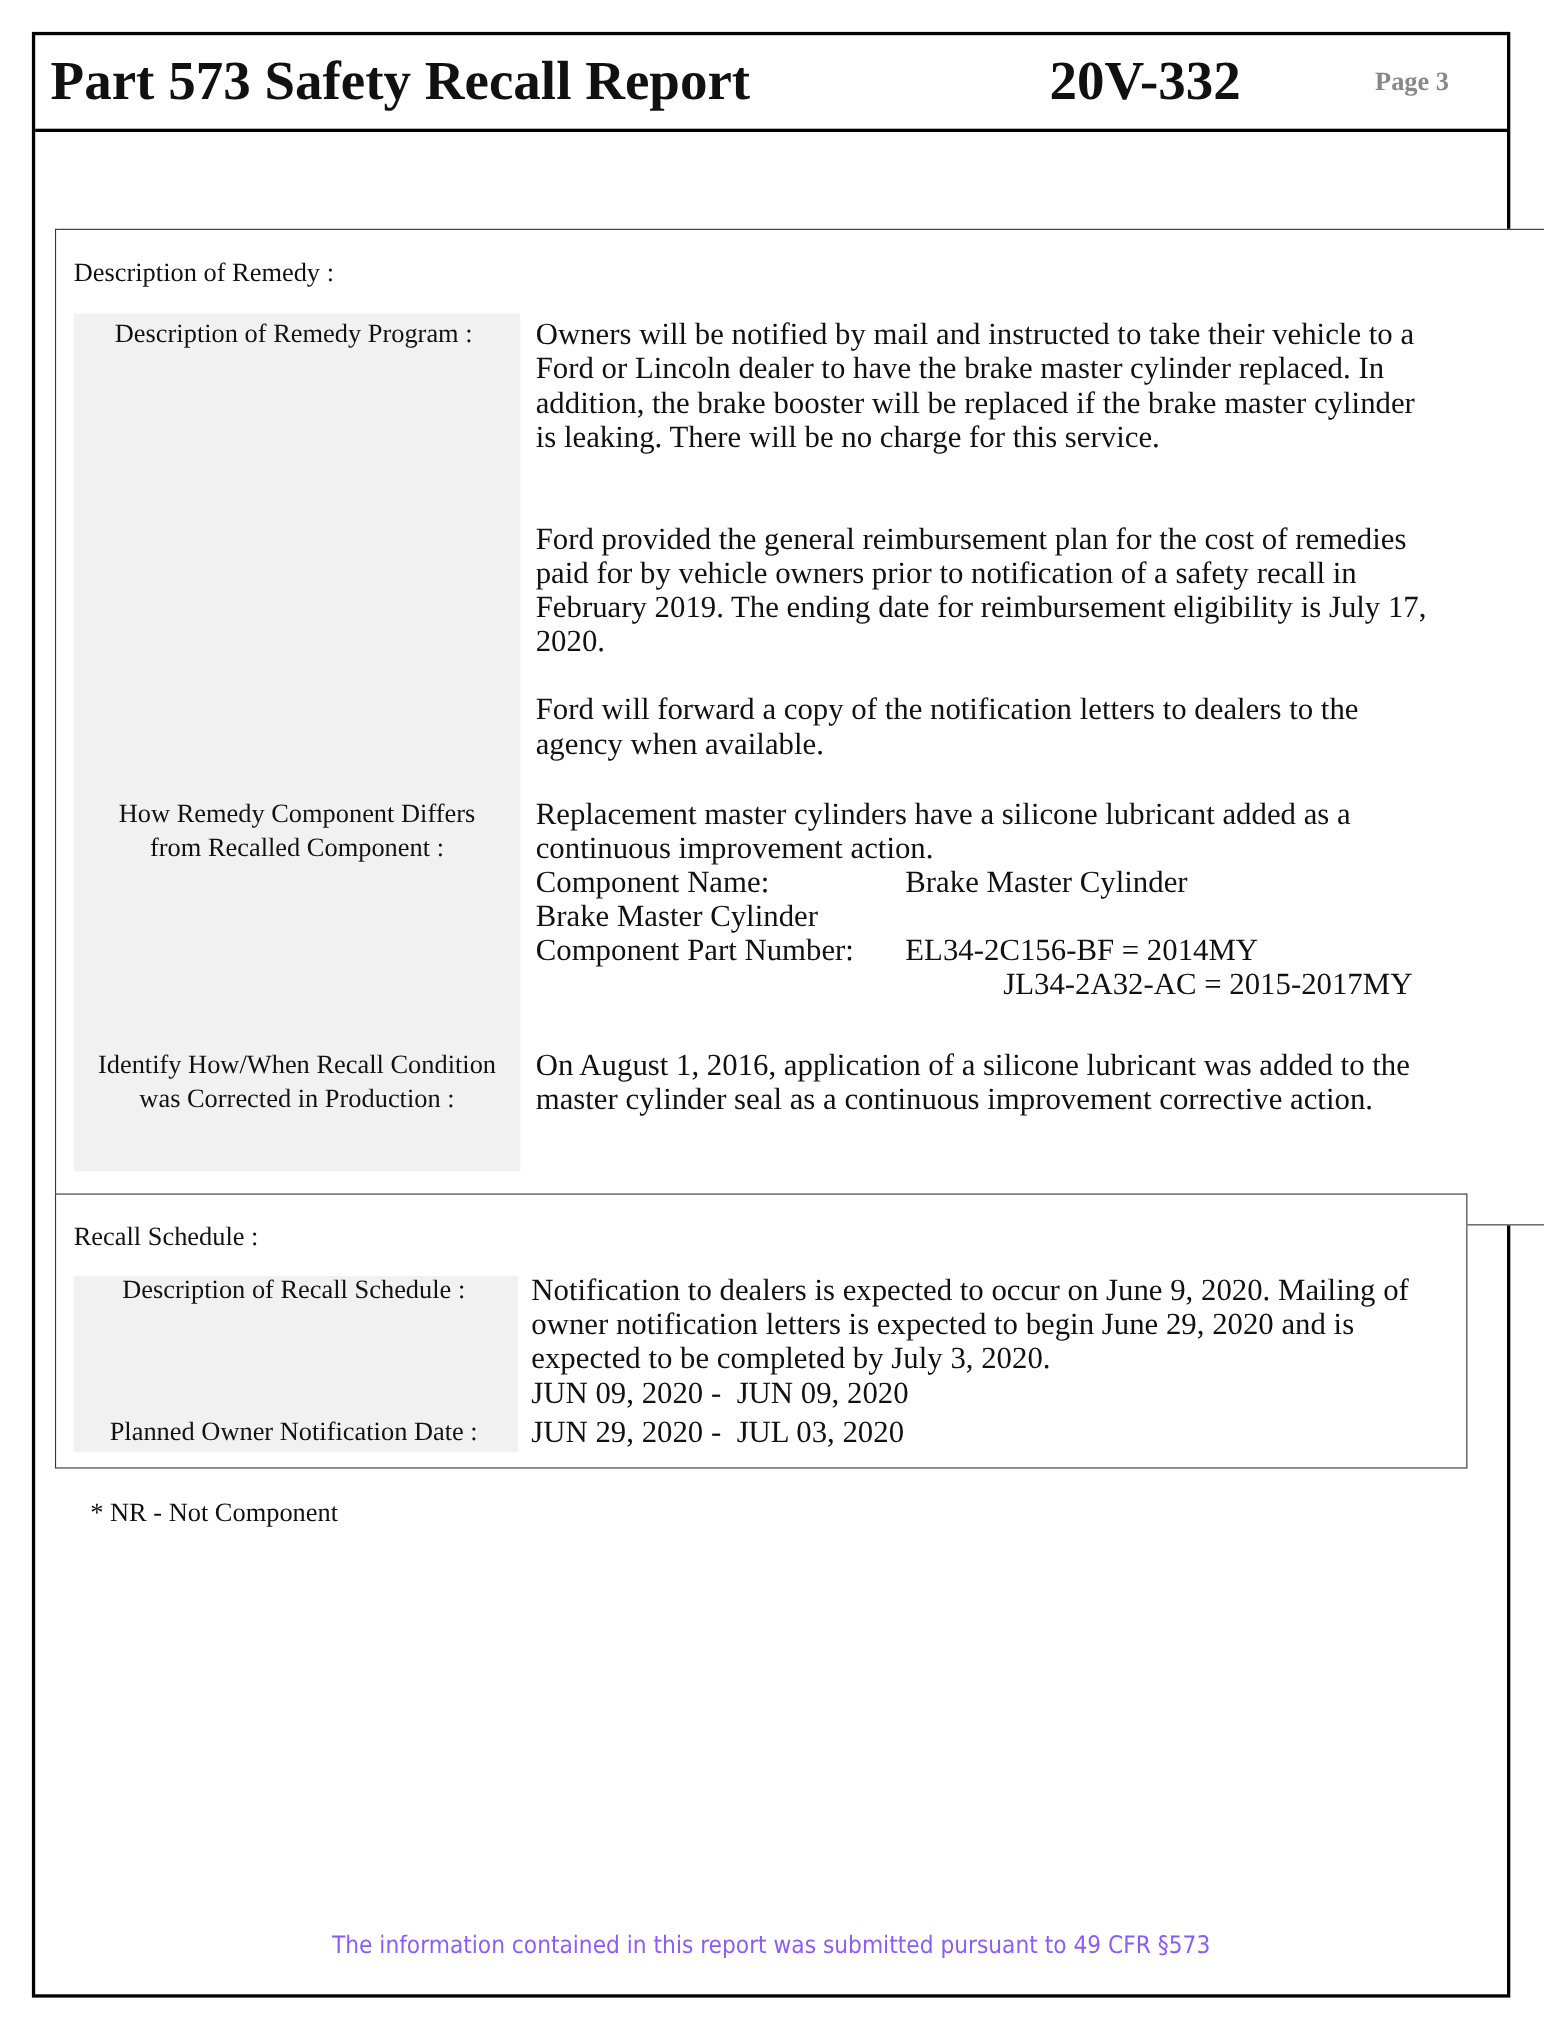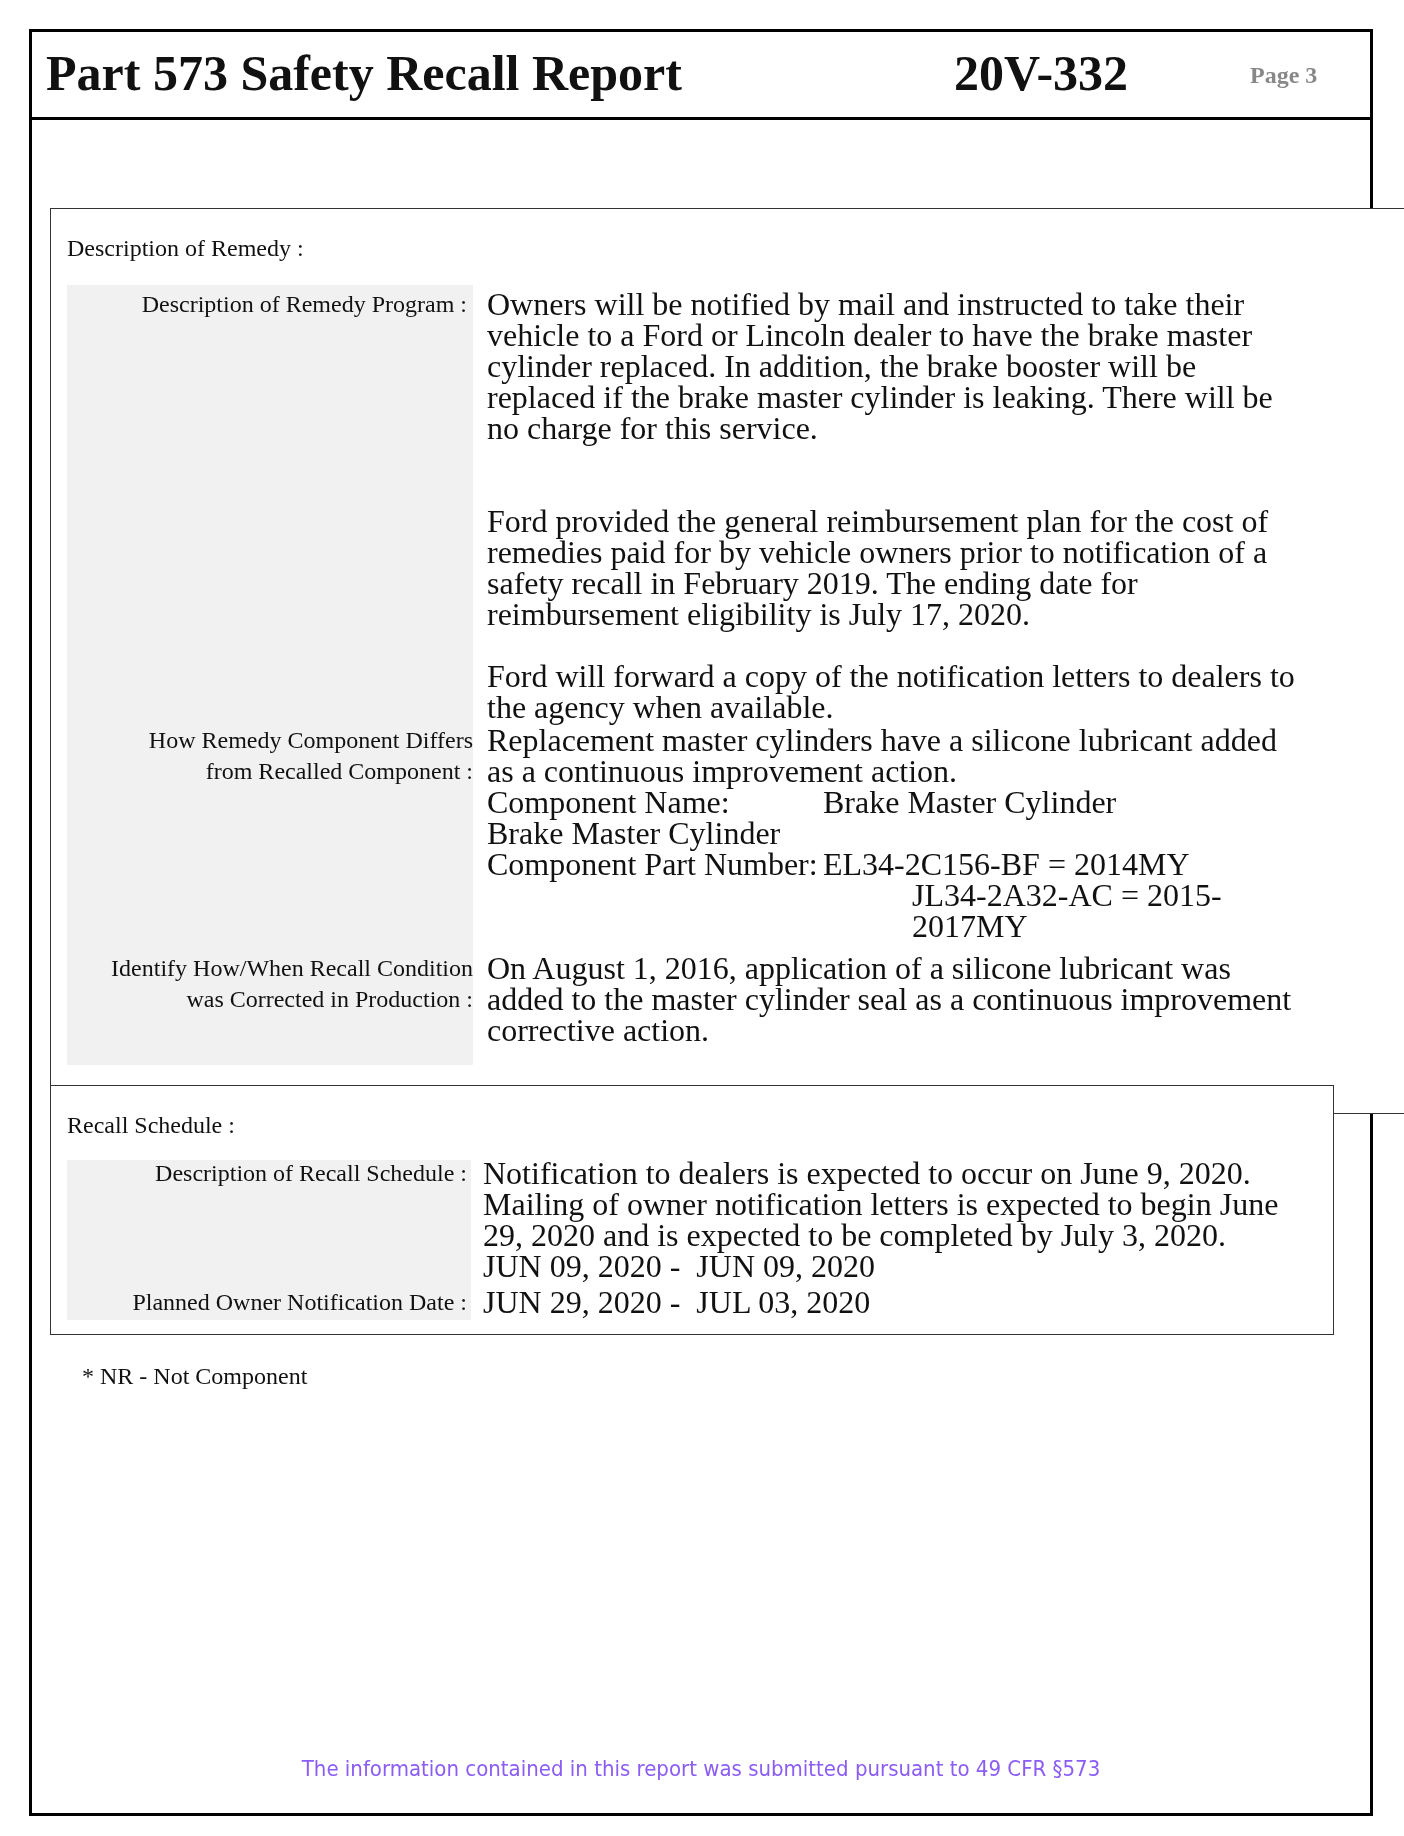--- a/index.html
+++ b/index.html
@@ -7,22 +7,22 @@
   .page { position: absolute; left: 29px; top: 29px; width: 1344px; height: 1787px; border: 3px solid #000; box-sizing: border-box; }
   .header { position: absolute; left: 0; top: 0; width: 100%; height: 88px; border-bottom: 3px solid #000; box-sizing: border-box; }
   .title { position: absolute; left: 14px; top: 12px; font-size: 50px; font-weight: bold; letter-spacing: 0px; }
   .recall-id { position: absolute; left: 922px; top: 12px; font-size: 50px; font-weight: bold; }
   .page-num { position: absolute; left: 1218px; top: 30px; font-size: 24px; color: #888; font-weight: bold; }
   .box { position: absolute; border: 1px solid #333; box-sizing: border-box; background: #fff; }
   .box1 { left: 18px; top: 176px; width: 1401px; height: 906px; }
   .box2 { left: 18px; top: 1053px; width: 1284px; height: 250px; }
   .sec-title { position: absolute; left: 16px; font-size: 24px; }
   .lbl-col { position: absolute; background: #f1f1f1; }
-  .lbl { position: absolute; text-align: right; font-size: 24px; line-height: 31px; }
-  .val { position: absolute; font-size: 32px; line-height: 31px; }
+  .lbl { position: absolute; text-align: center; font-size: 24px; line-height: 31px; }
+  .val { position: absolute; font-size: 28px; line-height: 31px; }
   .comp-row { display: flex; }
   .comp-key { width: 336px; }
   .footnote { position: absolute; left: 50px; top: 1331px; font-size: 24px; }
   .footer { position: absolute; left: 0; width: 100%; top: 1724px; text-align: center; font-family: "DejaVu Sans Condensed", "DejaVu Sans", sans-serif; font-stretch: condensed; font-size: 22px; color: #8b5cf6; }
 </style>
 </head>
 <body>
 
 <div class="page">
   <div class="header">

